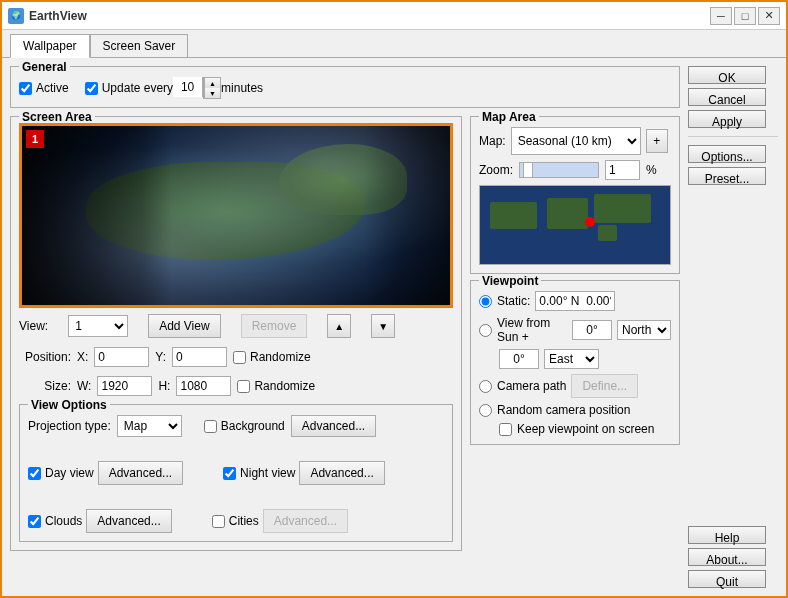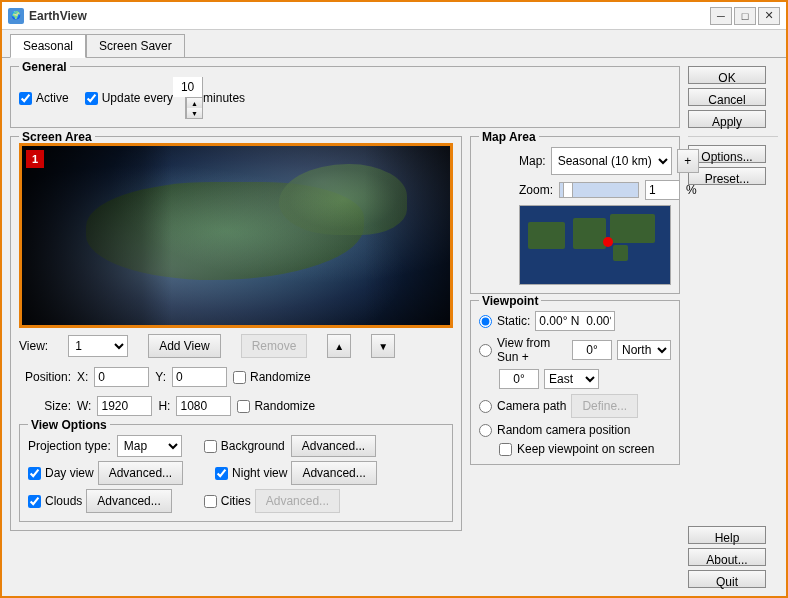--- a/index.html
+++ b/index.html
@@ -40,26 +40,26 @@
     .input-small { width: 55px; height: 20px; border: 1px solid #aaa; padding: 0 3px; background: #fff; }
     .input-tiny { width: 35px; height: 20px; border: 1px solid #aaa; padding: 0 3px; background: #fff; }
     .btn { padding: 3px 10px; border: 1px solid #aaa; background: linear-gradient(to bottom, #f8f8f8, #e0e0e0); cursor: pointer; font-size: 12px; min-width: 60px; height: 24px; }
     .btn-disabled { padding: 3px 10px; border: 1px solid #ccc; background: #e8e8e8; color: #aaa; font-size: 12px; min-width: 60px; height: 24px; cursor: default; }
     .btn-primary { padding: 4px 10px; border: 1px solid #888; background: linear-gradient(to bottom, #f8f8f8, #e0e0e0); cursor: pointer; font-size: 12px; width: 78px; height: 18px; }
     .arrow-btn { width: 24px; height: 24px; border: 1px solid #aaa; background: linear-gradient(to bottom, #f8f8f8, #e0e0e0); cursor: pointer; display: flex; align-items: center; justify-content: center; font-size: 10px; }
     .select-box { height: 22px; border: 1px solid #aaa; background: #fff; padding: 0 2px; }
     .spinner { display: flex; flex-direction: column; border: 1px solid #aaa; }
     .spinner-btn { width: 16px; height: 10px; background: linear-gradient(to bottom, #f8f8f8, #e0e0e0); border: none; border-left: 1px solid #aaa; cursor: pointer; font-size: 7px; display: flex; align-items: center; justify-content: center; padding: 0; }
     .spinner-input { width: 30px; height: 20px; border: none; border-right: 1px solid #aaa; text-align: center; background: #fff; outline: none; }
-    .spinner-wrap { display: flex; align-items: flex-end; flex-direction: column; }
+    .spinner-wrap { display: flex; align-items: flex-start; }
     .view-options { display: flex; flex-direction: column; gap: 4px; }
-    .view-options-row { display: flex; gap: 16px; }
+    .view-options-row { display: flex; gap: 24px; margin-top: 20px; }
     .view-opt-item { display: flex; align-items: center; gap: 4px; min-width: 100px; }
     .view-opt-btn { min-width: 70px; }
-    .map-area-section { display: flex; flex-direction: column; gap: 5px; margin-left: 40px; }
+    .map-area-section { display: flex; flex-direction: column; gap: 5px; }
     .map-area-row { display: flex; align-items: center; gap: 5px; }
     .map-select { width: 130px; height: 28px; }
     .zoom-bar-wrap { display: flex; align-items: center; gap: 6px; }
     .zoom-bar { width: 80px; height: 16px; -webkit-appearance: none; background: #c8d8f0; border: 1px solid #aaa; cursor: pointer; }
     .zoom-bar::-webkit-slider-thumb { -webkit-appearance: none; width: 10px; height: 16px; background: #fff; border: 1px solid #aaa; }
     .world-map { width: 100%; height: 80px; background: #1a3a70; border: 1px solid #aaa; position: relative; overflow: hidden; }
     .wm-land { position: absolute; background: #3a6030; border-radius: 2px; }
     .wm-dot { position: absolute; width: 10px; height: 10px; background: #e00; border-radius: 50%; }
     .viewpoint-section { display: flex; flex-direction: column; gap: 5px; }
     .radio-row { display: flex; align-items: center; gap: 5px; }
@@ -85,21 +85,21 @@
       <span>EarthView</span>
     </div>
     <div class="titlebar-controls">
       <button class="titlebar-btn">─</button>
       <button class="titlebar-btn">□</button>
       <button class="titlebar-btn close">✕</button>
     </div>
   </div>
 
   <div class="tabs">
-    <div class="tab active">Seasonal</div>
+    <div class="tab active">Wallpaper</div>
     <div class="tab">Screen Saver</div>
   </div>
 
   <div class="content">
 
     <div class="main-panel">
 
       <div class="section section-general">
         <span class="section-title">General</span>
         <div class="general-row">

